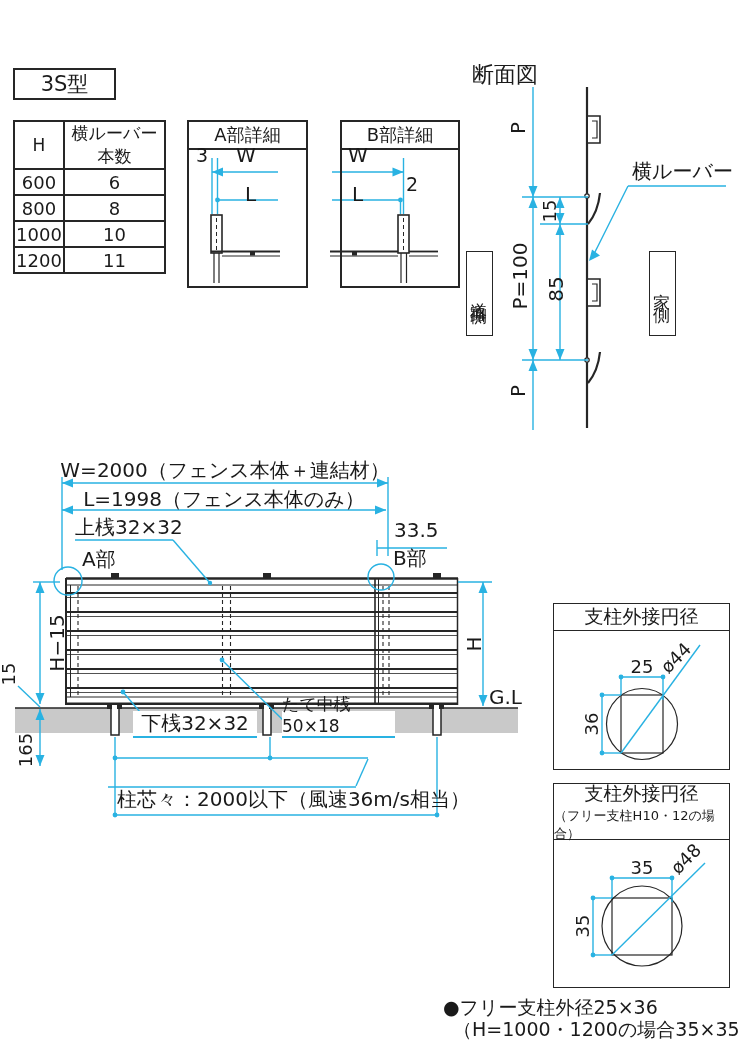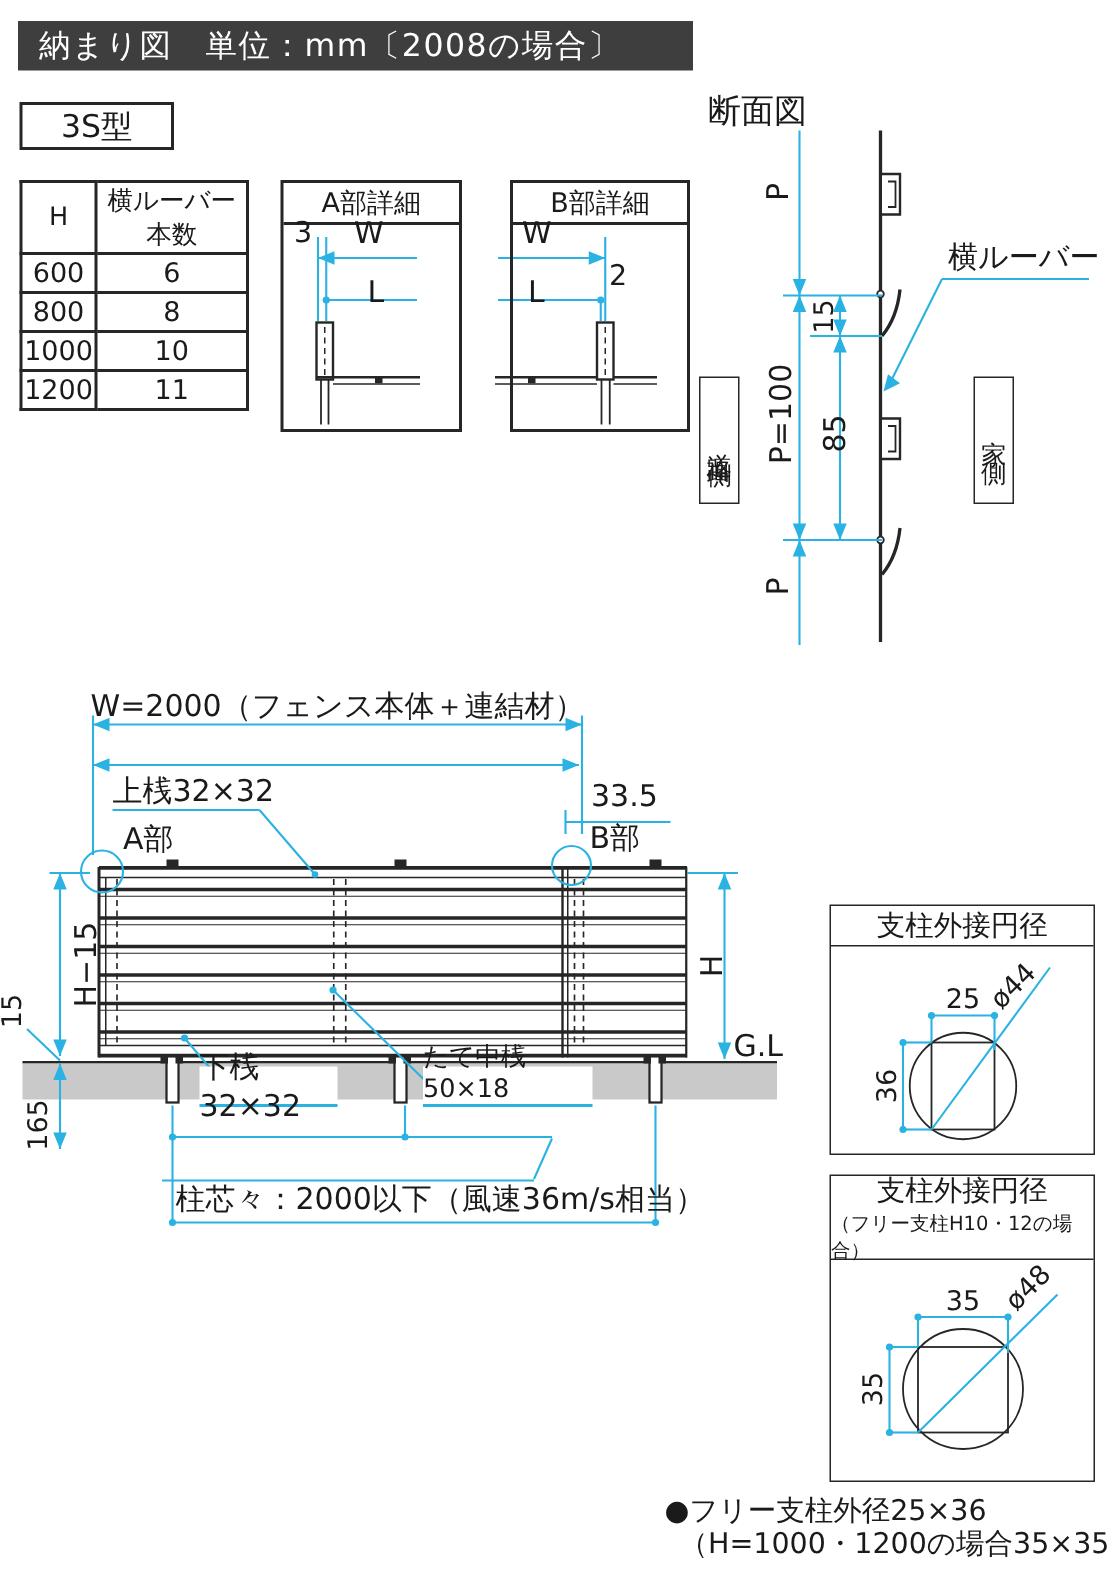--- a/index.html
+++ b/index.html
@@ -245,21 +245,20 @@
       </g>
       <g fill="#29b2e2">
         <circle cx="612" cy="878" r="2.4"></circle>
           <circle cx="672" cy="878" r="2.4"></circle>
         <circle cx="593" cy="898" r="2.4"></circle>
           <circle cx="593" cy="955" r="2.4"></circle>
       </g>
     </g>
   </svg>
 
-  <div class="abs headerbar">納まり図　単位：mm〔2008の場合〕</div>
   <div class="abs modelbox">3S型</div>
 
   <table class="spec">
     <tbody>
         <tr class="hd">
       <td style="width:48px">H</td>
       <td style="width:99px">横ルーバー本数</td>
     </tr>
     <tr>
       <td>600</td>
@@ -301,30 +300,31 @@
   <div class="lbl rot90" style="left:518px;top:391px;">P</div>
   <div class="lbl" style="left:632px;top:161px;">横ルーバー</div>
   <div class="vbox" style="left:466px;top:251px;width:27px;height:85px;">
     <span class="vtext">道路側</span>
   </div>
   <div class="vbox" style="left:649px;top:251px;width:27px;height:85px;">
     <span class="vtext" style="letter-spacing:14px;">家側</span>
   </div>
 
   <div class="lbl ctr" style="left:225px;top:470px;">W=2000（フェンス本体＋連結材）</div>
+  <div class="lbl ctr" style="left:224px;top:499px;">L=1998（フェンス本体のみ）</div>
   <div class="lbl" style="left:75px;top:517px;">上桟32×32</div>
   <div class="lbl" style="left:394px;top:520px;">33.5</div>
   <div class="lbl" style="left:82px;top:549px;">A部</div>
   <div class="lbl" style="left:393px;top:548px;">B部</div>
   <div class="lbl rot90" style="left:57px;top:643px;">H−15</div>
   <div class="lbl rot90 fs18" style="left:9px;top:674px;">15</div>
   <div class="lbl rot90 fs18" style="left:26px;top:750px;">165</div>
   <div class="lbl rot90" style="left:474px;top:644px;">H</div>
   <div class="lbl" style="left:489px;top:687px;">G.L</div>
-  <div class="whitelabel fs20" style="left:133px;top:711px;width:92px;height:27px;">
+  <div class="whitelabel fs20" style="left:133px;top:711px;width:124px;height:27px;">
     <span>下桟32×32</span>
   </div>
   <div class="whitelabel fs17" style="left:282px;top:711px;width:113px;height:27px;">
     <span>たて中桟50×18</span>
   </div>
   <div class="lbl" style="left:117px;top:789px;">柱芯々：2000以下（風速36m/s相当）</div>
 
   <div class="circbox" style="left:553px;top:603px;width:177px;height:167px;">
     <div class="t1" style="height:26px;">
       <span class="fs19">支柱外接円径</span>

